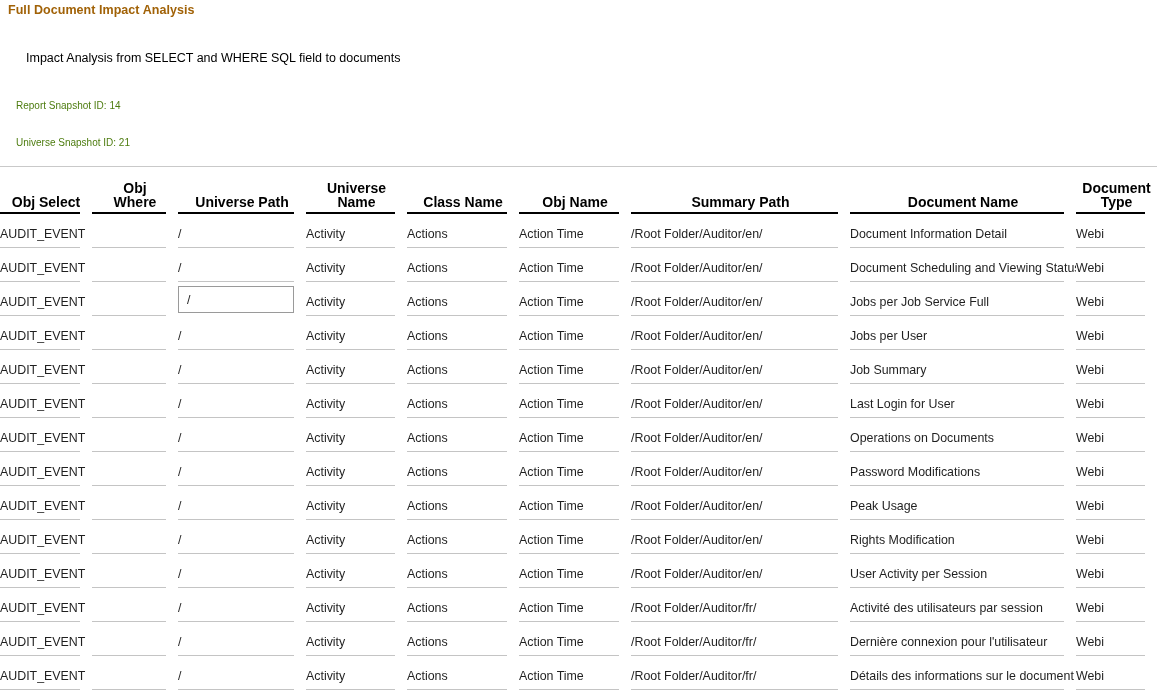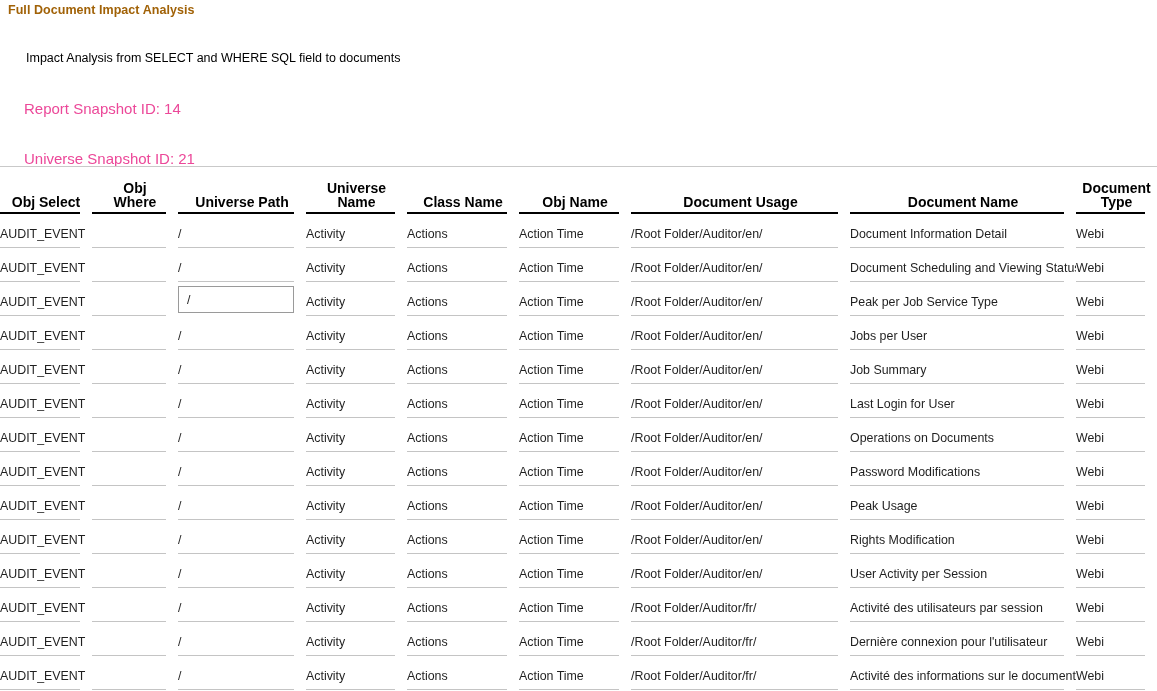--- a/index.html
+++ b/index.html
@@ -32,23 +32,23 @@
   }
   .report-subtitle {
     font-size: 12.5px;
     font-weight: normal;
     color: #000000;
     margin: 18px;
     padding-top: 17px;
     line-height: 1;
   }
   .report-meta {
-    font-size: 15px;
-    color: #ec4899;
-    margin: 16px;
+    font-size: 10px;
+    color: #4d7c0f;
+    margin: 8px;
     padding-top: 19px;
     line-height: 1;
   }
 
   
   .section-rule {
     position: absolute;
     left: 0;
     top: 166px;
     width: 1157px;
@@ -200,21 +200,21 @@
           </th>
           <th class="hcell">
             <span class="hlabel">Class Name</span>
             <span class="hrule"></span>
           </th>
           <th class="hcell">
             <span class="hlabel">Obj Name</span>
             <span class="hrule"></span>
           </th>
           <th class="hcell">
-            <span class="hlabel">Document Usage</span>
+            <span class="hlabel">Summary Path</span>
             <span class="hrule"></span>
           </th>
           <th class="hcell">
             <span class="hlabel">Document Name</span>
             <span class="hrule"></span>
           </th>
           <th class="hcell">
             <span class="hlabel">Document
 Type</span>
             <span class="hrule"></span>
@@ -322,21 +322,21 @@
           </td>
           <td class="bcell">
             <span class="bval">Action Time</span>
             <span class="brule"></span>
           </td>
           <td class="bcell">
             <span class="bval">/Root Folder/Auditor/en/</span>
             <span class="brule"></span>
           </td>
           <td class="bcell">
-            <span class="bval">Peak per Job Service Type</span>
+            <span class="bval">Jobs per Job Service Full</span>
             <span class="brule"></span>
           </td>
           <td class="bcell">
             <span class="bval">Webi</span>
             <span class="brule"></span>
           </td>
         </tr>
         <tr>
           <td class="bcell">
             <span class="bval">AUDIT_EVENT</span>
@@ -740,21 +740,21 @@
           </td>
           <td class="bcell">
             <span class="bval">Action Time</span>
             <span class="brule"></span>
           </td>
           <td class="bcell">
             <span class="bval">/Root Folder/Auditor/fr/</span>
             <span class="brule"></span>
           </td>
           <td class="bcell">
-            <span class="bval">Activité des informations sur le document</span>
+            <span class="bval">Détails des informations sur le document</span>
             <span class="brule"></span>
           </td>
           <td class="bcell">
             <span class="bval">Webi</span>
             <span class="brule"></span>
           </td>
         </tr>
       </tbody>
   </table>
 </div>

